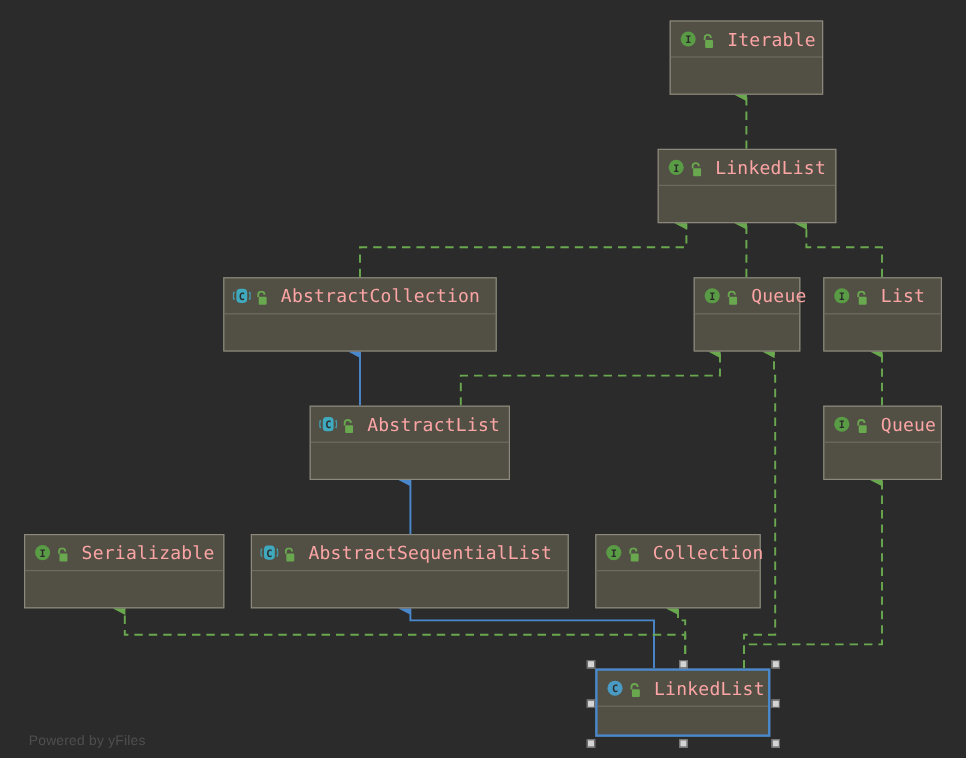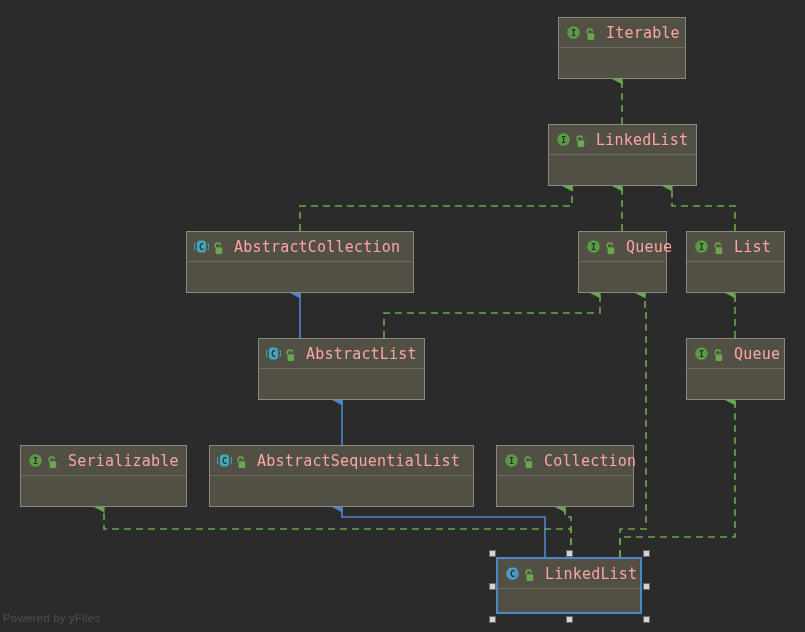--- a/index.html
+++ b/index.html
@@ -79,21 +79,21 @@
   .handle {
     position: absolute;
     width: 7px;
     height: 7px;
     background: #d4d4d4;
     border: 1px solid #6a6a6a;
     box-sizing: border-box;
   }
   #footer {
     position: absolute;
-    left: 3px;
+    left: 24px;
     bottom: 8px;
     color: #4f4f4f;
     font-family: "Liberation Sans", sans-serif;
     font-size: 11.5px;
     letter-spacing: 0.2px;
   }
 </style>
 </head>
 <body>
 

